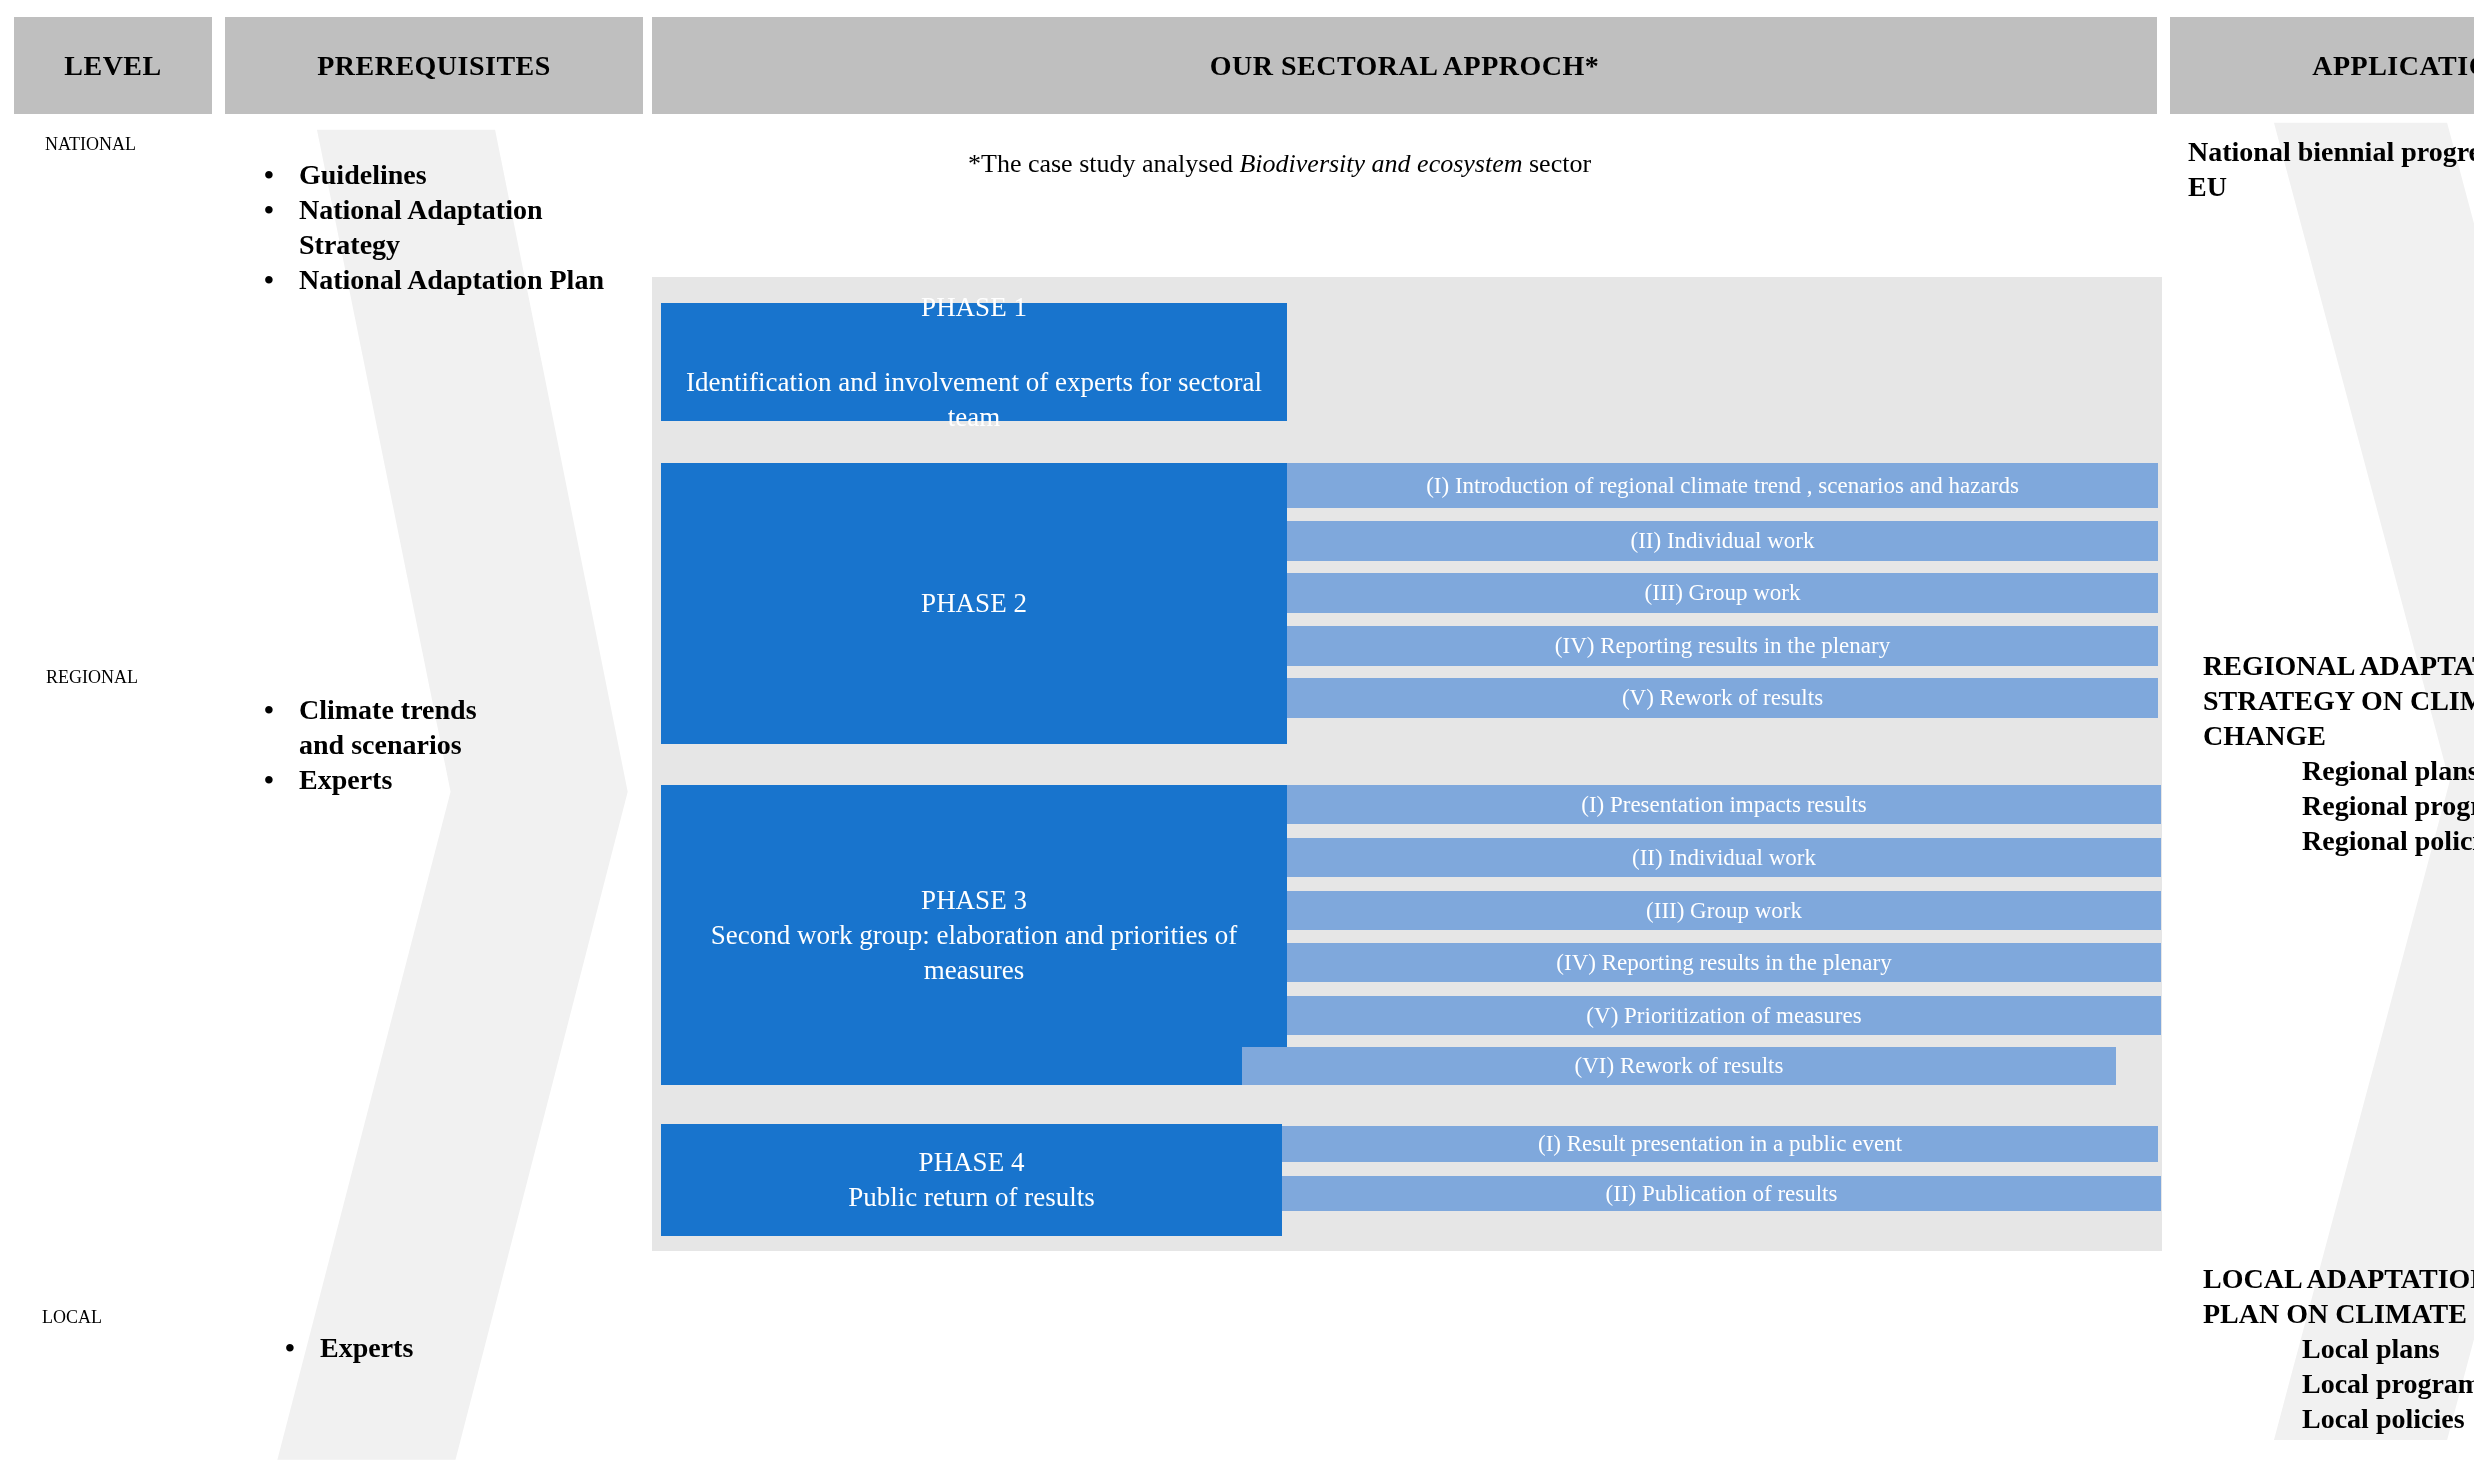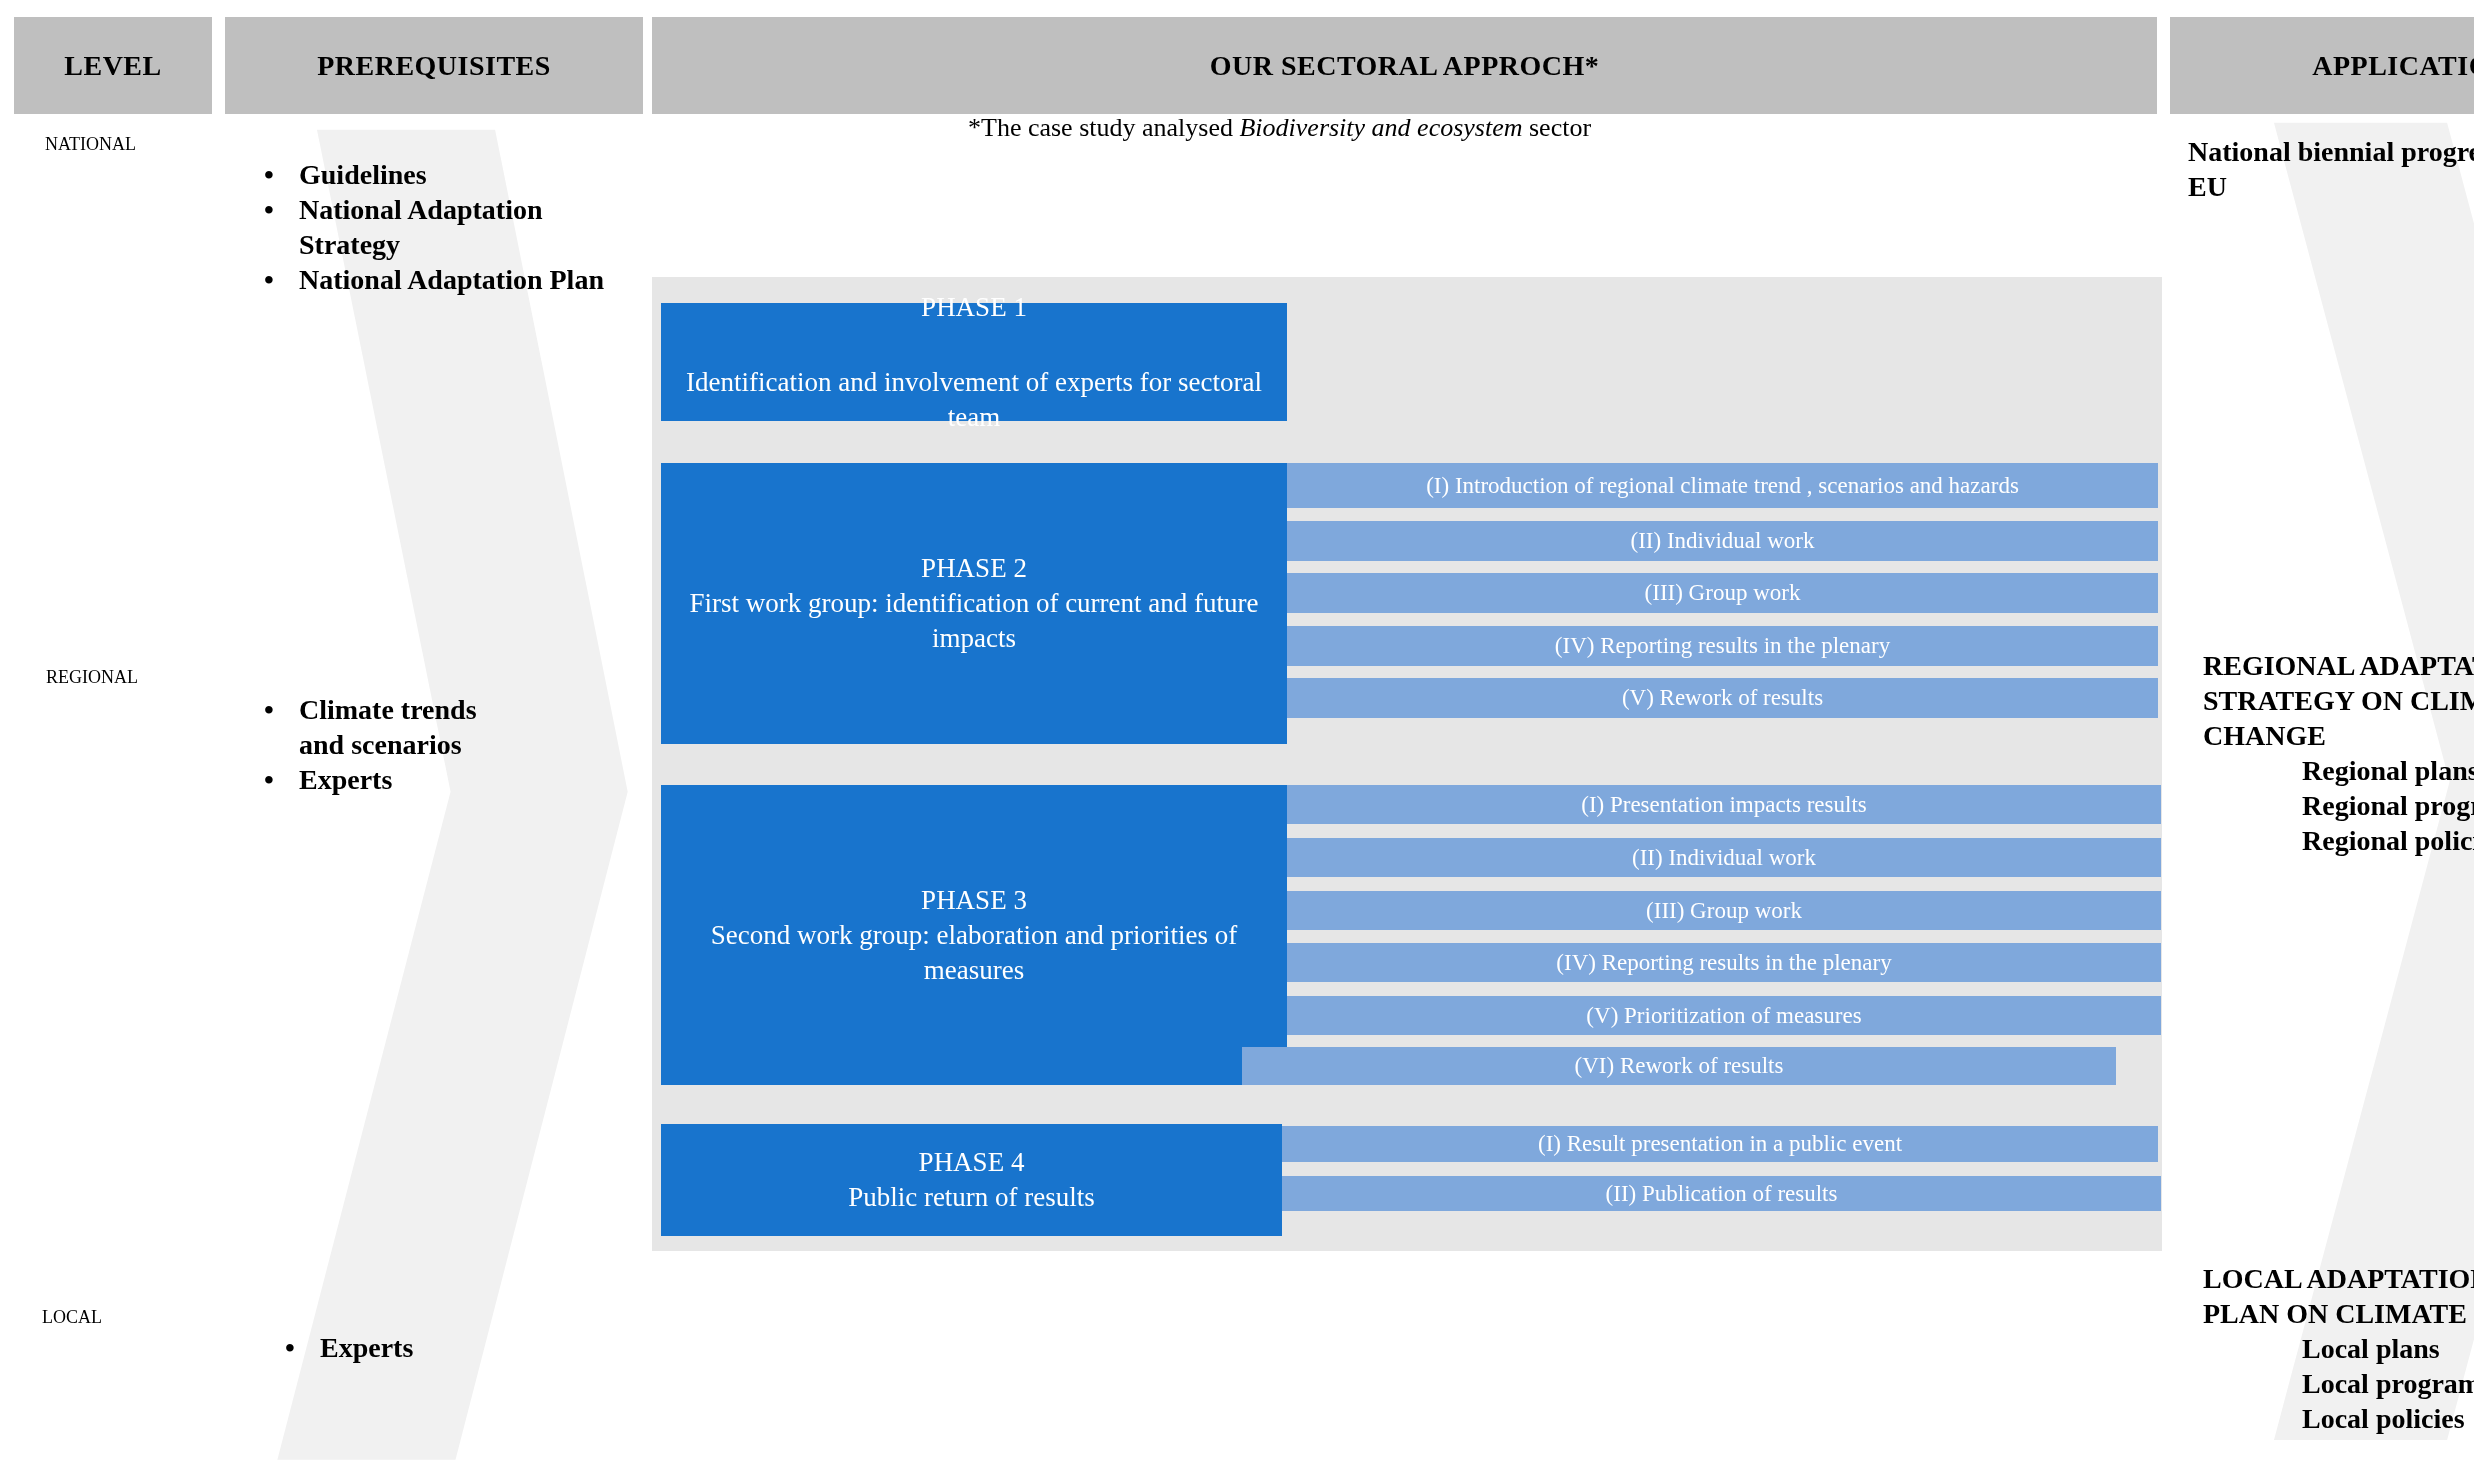--- a/index.html
+++ b/index.html
@@ -7,21 +7,21 @@
          font-family: "Liberation Serif", "DejaVu Serif", serif; color: #000; }
   .hdr { position: absolute; top: 17.3px; height: 97px; background: #bfbfbf;
          display: flex; align-items: center; justify-content: center;
          font-weight: bold; font-size: 28px; letter-spacing: 0.5px; }
   .chev { position: absolute; }
   .level { position: absolute; font-weight: normal; font-size: 18px; }
   .bul { position: absolute; font-weight: bold; font-size: 28px; line-height: 35px; }
   .bul ul { margin: 18px; padding: 0; list-style: none; }
   .bul li { position: relative; padding-left: 35px; }
   .bul li::before { content: "\2022"; position: absolute; left: 0; top: 0; }
-  .note { position: absolute; font-size: 26px; }
+  .note { position: absolute; font-size: 26px; margin-top: 36px; }
   .panel { position: absolute; left: 652px; top: 277px; width: 1510px; height: 974px; background: #e6e6e6; }
   .phase { position: absolute; background: #1874cd; color: #fff; display: flex; flex-direction: column;
            align-items: center; justify-content: center; text-align: center; font-size: 27px; line-height: 35px; }
   .step { position: absolute; background: #7fa8dc; color: #fff; display: flex; align-items: center;
           justify-content: center; font-size: 23px; }
   .app { position: absolute; font-weight: bold; font-size: 28px; line-height: 35px; }
   .app .sub { padding-left: 99px; }
 </style>
 </head>
 <body>
@@ -65,21 +65,20 @@
 
 <div class="panel"></div>
 
 <div class="phase" style="left:661px;top:303px;width:626px;height:118px;gap:40px;">
   <div>PHASE 1</div>
   <div style="width:594px;">Identification and involvement of  experts for sectoral team</div>
 </div>
 
 <div class="phase" style="left:661px;top:463px;width:626px;height:281px;">
   <div>PHASE 2</div>
-  <div style="width:594px;">First work group: identification of current and future impacts</div>
 </div>
 <div class="step" style="left:1287px;top:463px;width:871px;height:45px;">(I) Introduction of regional climate trend , scenarios and hazards</div>
 <div class="step" style="left:1287px;top:521px;width:871px;height:40px;">(II) Individual work</div>
 <div class="step" style="left:1287px;top:573px;width:871px;height:40px;">(III) Group work</div>
 <div class="step" style="left:1287px;top:626px;width:871px;height:40px;">(IV) Reporting results in the plenary</div>
 <div class="step" style="left:1287px;top:678px;width:871px;height:40px;">(V) Rework of results</div>
 
 <div class="phase" style="left:661px;top:785px;width:626px;height:300px;">
   <div>PHASE 3</div>
   <div style="width:594px;">Second work group: elaboration and priorities of measures</div>

